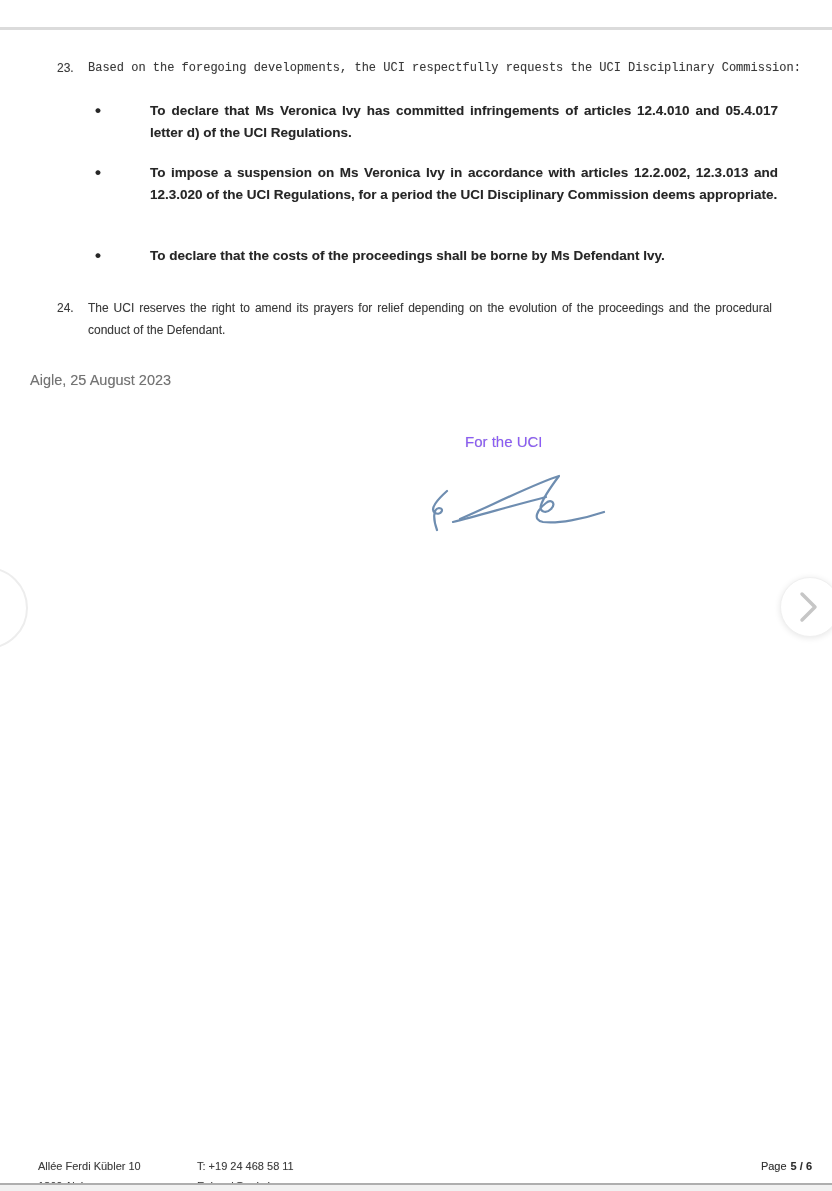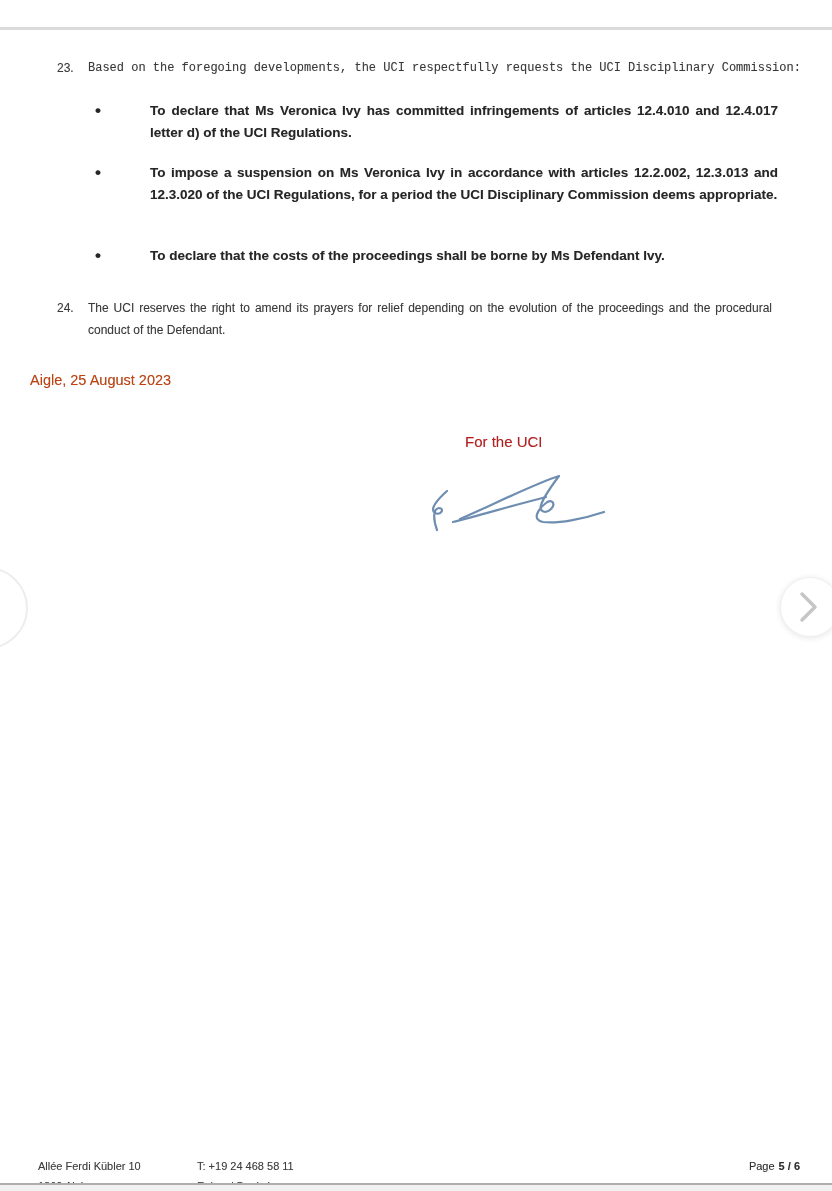--- a/index.html
+++ b/index.html
@@ -43,37 +43,37 @@
     font-weight: 700; color: #262626;
   }
   .bullet-row .bullet-mark {
     width: 55px; flex: 0 0 55px;
     font-size: 17px; line-height: 21px;
   }
   .bullet-row .btext { flex: 1; text-align: justify; }
 
   .dateline {
     position: absolute; left: 30px; top: 369px;
-    font-size: 14.5px; line-height: 22px; color: #c2410c;
+    font-size: 14.5px; line-height: 22px; color: #737373;
   }
   .for-uci {
     position: absolute; left: 465px; top: 431px;
-    font-size: 15px; line-height: 22px; color: #b91c1c;
+    font-size: 15px; line-height: 22px; color: #8b5cf6;
   }
   .signature { position: absolute; left: 420px; top: 463px; width: 190px; height: 78px; }
 
   
   .footer-col {
     position: absolute; top: 1156px;
     font-size: 11px; line-height: 20px; color: #3c3c3c;
   }
   .footer-address { left: 38px; }
   .footer-contact { left: 197px; }
   .footer-page {
-    position: absolute; top: 1156px; right: 32px;
+    position: absolute; top: 1156px; right: 20px;
     font-size: 11px; line-height: 20px; color: #2e2e2e;
   }
   .footer-page .pnum { font-weight: 700; }
   .footer-page .plabel { margin-right: 4px; }
 
   
   .nav-btn {
     position: absolute;
     background: #ffffff;
     border-radius: 50%;
@@ -96,21 +96,21 @@
 
 <div class="page-top-edge"></div>
 
 <div class="para doc-text" style="top:57px">
   <span class="num">23.</span>
   <span class="ptext nowrap">Based on the foregoing developments, the UCI respectfully requests the UCI Disciplinary Commission:</span>
 </div>
 
 <div class="bullet-row doc-text" style="top:100px">
   <span class="bullet-mark">•</span>
-  <span class="btext">To declare that Ms Veronica Ivy has committed infringements of articles 12.4.010 and 12.4.017 letter d) of the UCI Regulations.</span>
+  <span class="btext">To declare that Ms Veronica Ivy has committed infringements of articles 12.4.010 and 05.4.017 letter d) of the UCI Regulations.</span>
 </div>
 
 <div class="bullet-row doc-text" style="top:162px">
   <span class="bullet-mark">•</span>
   <span class="btext">To impose a suspension on Ms Veronica Ivy in accordance with articles 12.2.002, 12.3.013 and 12.3.020 of the UCI Regulations, for a period the UCI Disciplinary Commission deems appropriate.</span>
 </div>
 
 <div class="bullet-row doc-text" style="top:245px">
   <span class="bullet-mark">•</span>
   <span class="btext">To declare that the costs of the proceedings shall be borne by Ms Defendant Ivy.</span>

